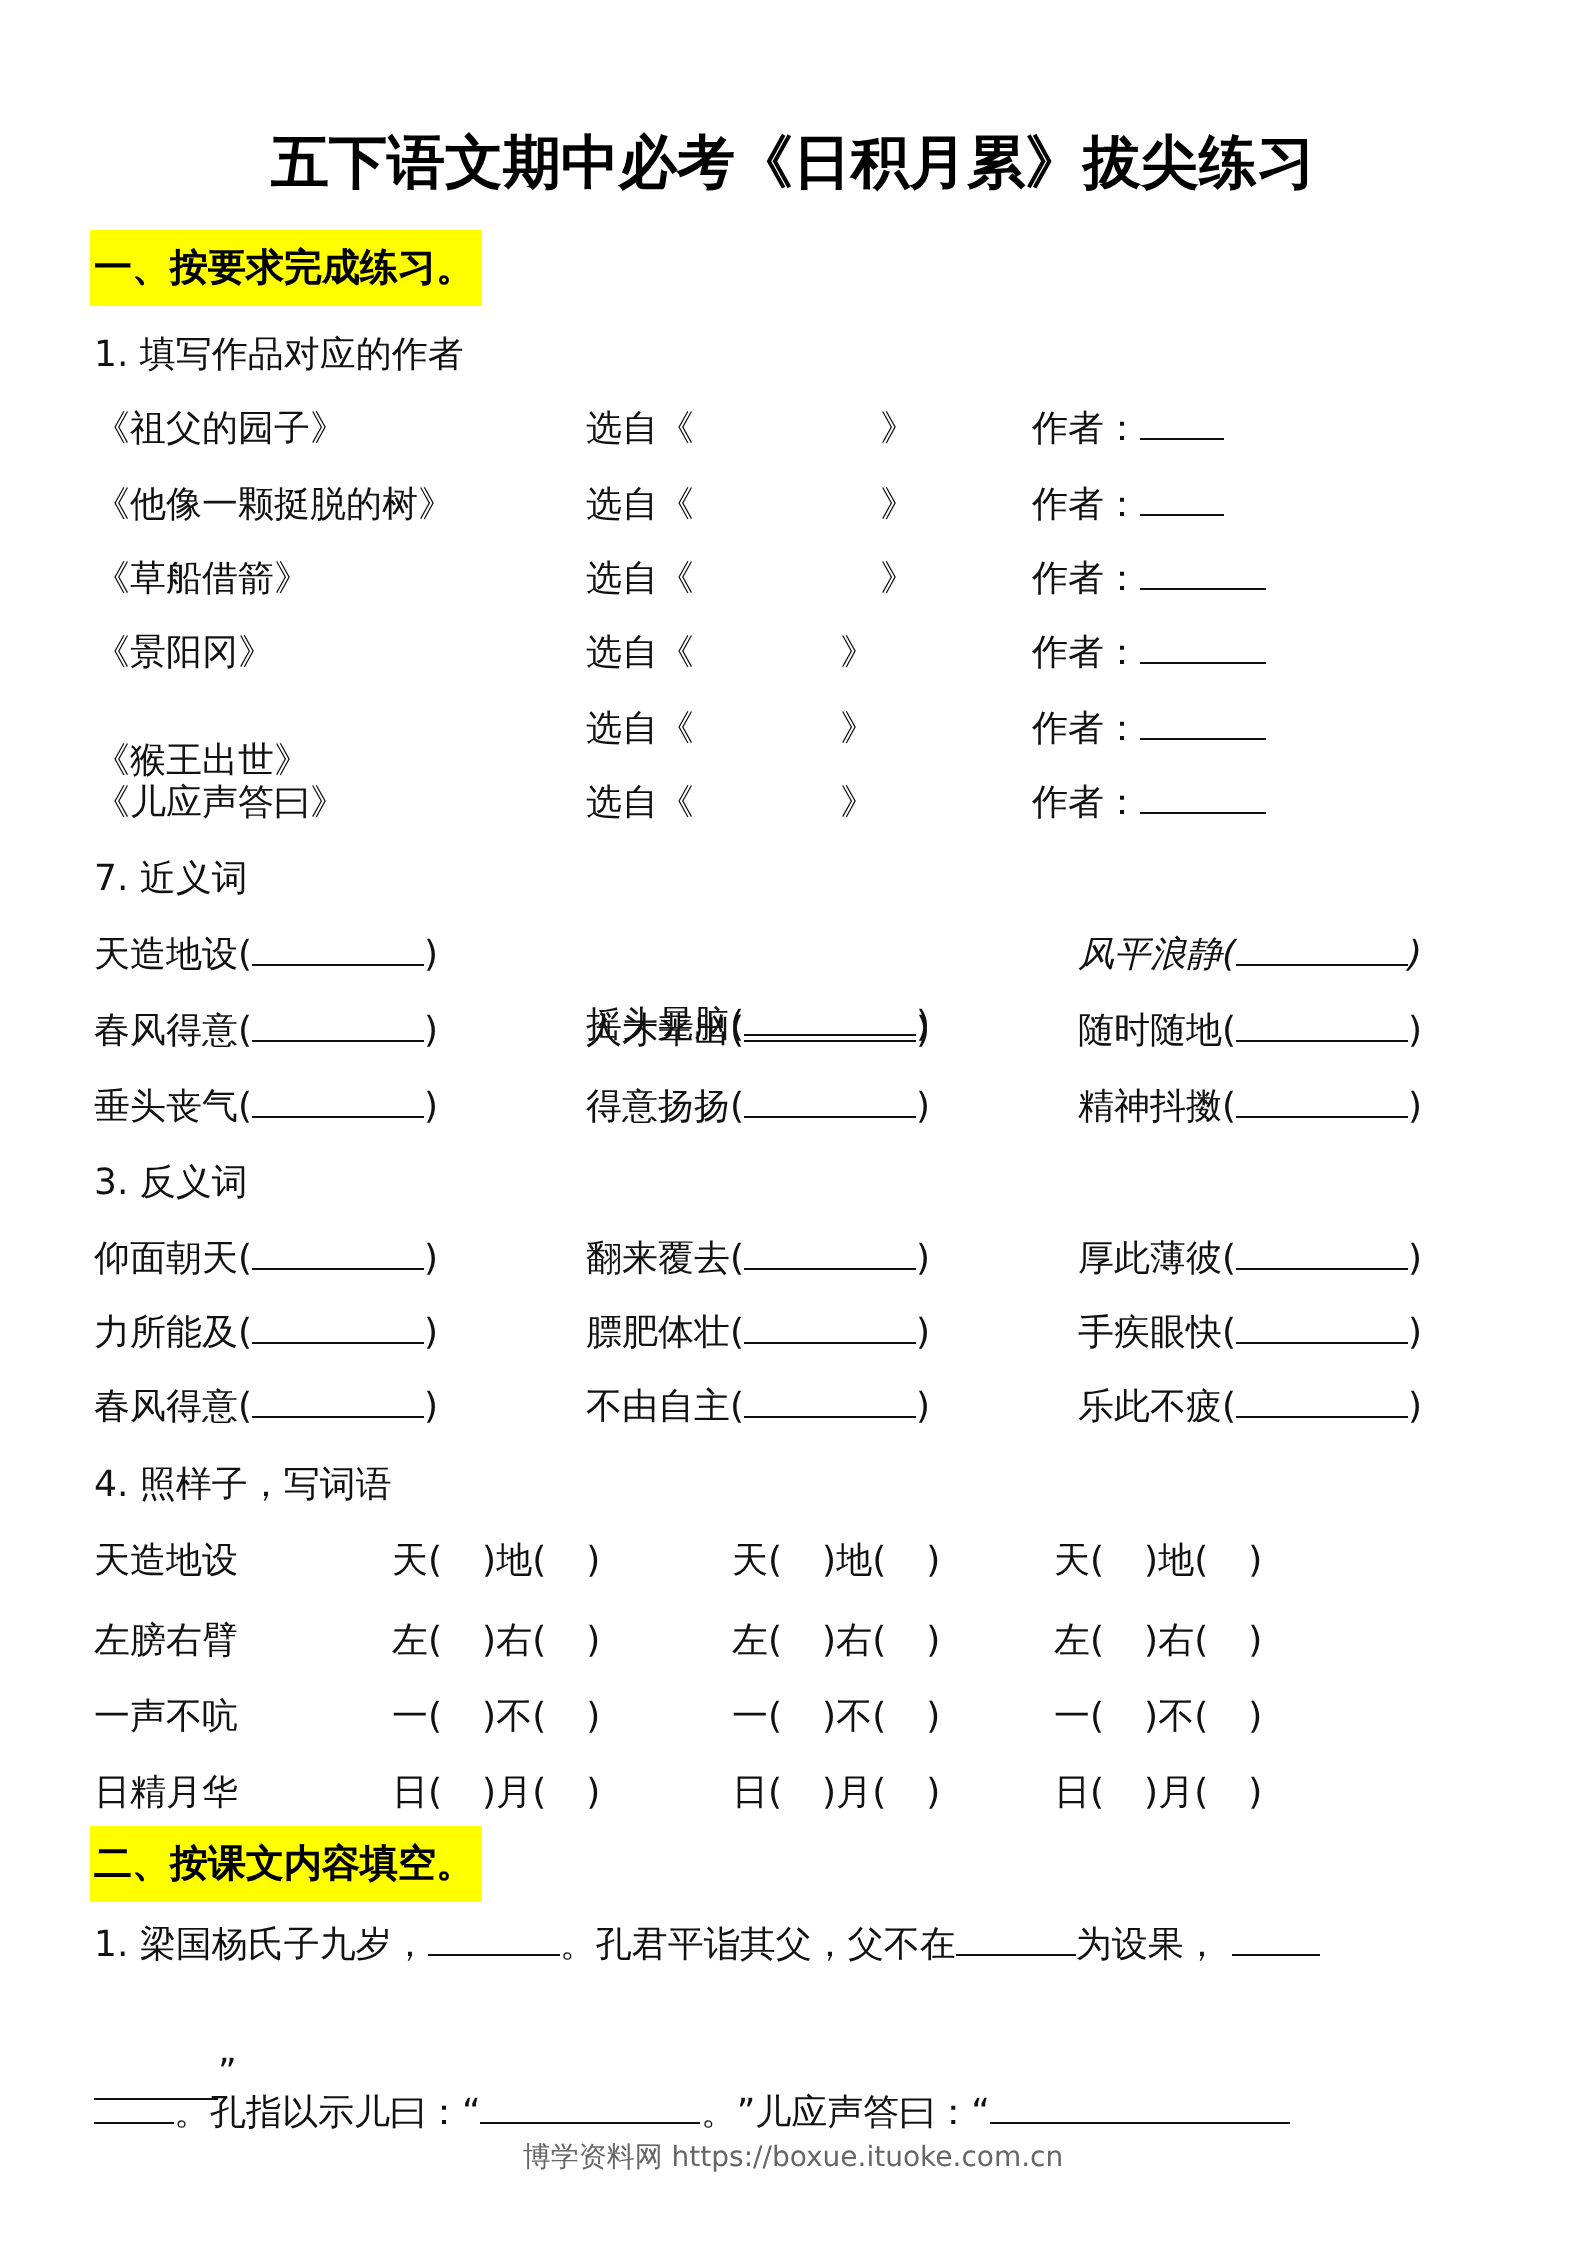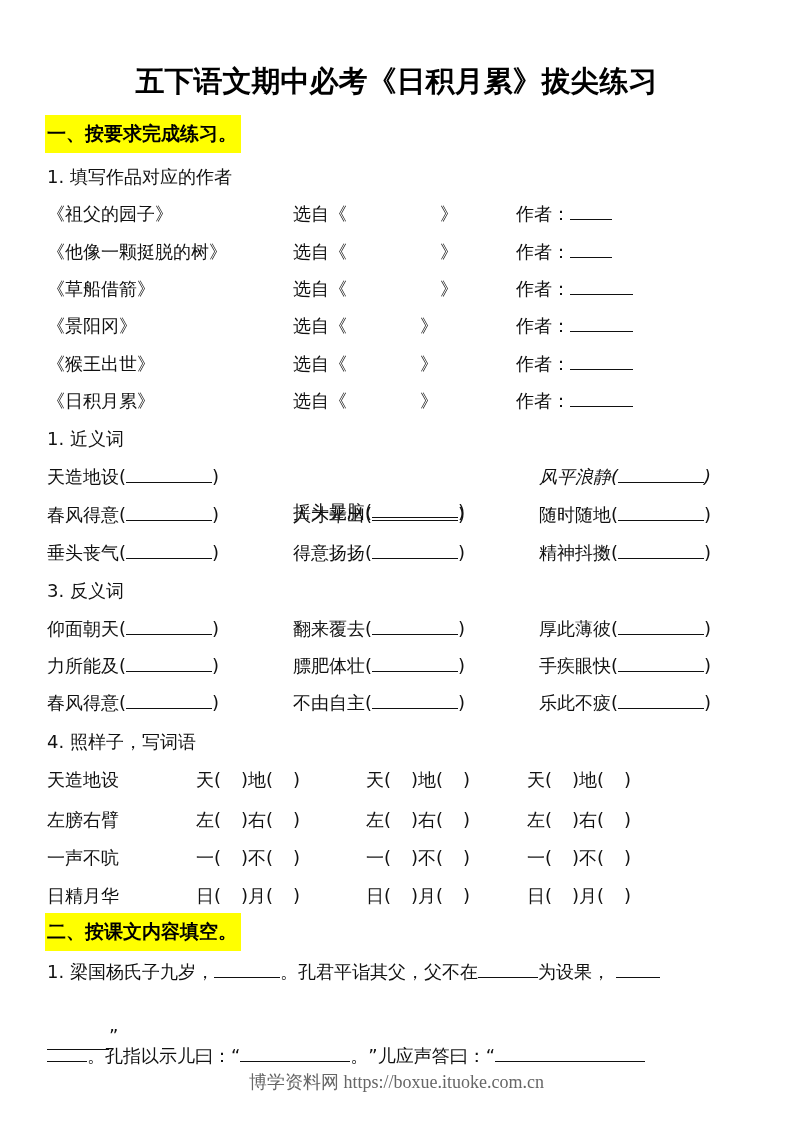--- a/index.html
+++ b/index.html
@@ -3,21 +3,21 @@
 <meta charset="utf-8">
 <style>
   html, body { margin:0; padding:0; background:#ffffff; }
   body { width:793px; height:1121px; position:relative; overflow:hidden;
          font-family:"DejaVu Sans", "Liberation Sans", sans-serif; color:#111; }
   .abs { position:absolute; white-space:nowrap; }
   .title { left:0; width:793px; top:62px; text-align:center; font-size:29px; font-weight:bold; letter-spacing:0px; color:#000; }
   .sec { background:#ffff00; font-weight:bold; font-size:19px; padding:6px 4px 6px 2px; left:45px; color:#000; }
   .txt { font-size:18px; }
   .blank { display:inline-block; border-bottom:1.2px solid #111; height:16px; vertical-align:baseline; }
-  .footer { left:0; width:793px; top:1070px; text-align:center; font-size:18px; color:#666;font-family:Liberation Serif, serif; }
+  .footer { left:0; width:793px; top:1070px; text-align:center; font-size:14px; color:#666; }
 </style>
 </head>
 <body>
 
 <div class="abs title">五下语文期中必考《日积月累》拔尖练习</div>
 
 <div class="abs sec" style="top:115px;">一、按要求完成练习。</div>
 <div class="abs txt" style="left:47px; top:165px;">1. 填写作品对应的作者</div>
 
 <div id="q1rows">
@@ -30,31 +30,31 @@
        <div class="abs txt" style="left:440px; top:240px;">》</div>
        <div class="abs txt" style="left:516px; top:240px;"><span>作者：</span><span class="blank" style="width:42px;"></span></div>
     <div class="abs txt" style="left:47px; top:277px;">《草船借箭》</div>
        <div class="abs txt" style="left:293px; top:277px;">选自《</div>
        <div class="abs txt" style="left:440px; top:277px;">》</div>
        <div class="abs txt" style="left:516px; top:277px;"><span>作者：</span><span class="blank" style="width:63px;"></span></div>
     <div class="abs txt" style="left:47px; top:314px;">《景阳冈》</div>
        <div class="abs txt" style="left:293px; top:314px;">选自《</div>
        <div class="abs txt" style="left:420px; top:314px;">》</div>
        <div class="abs txt" style="left:516px; top:314px;"><span>作者：</span><span class="blank" style="width:63px;"></span></div>
-    <div class="abs txt" style="left:47px; top:352px;">《猴王出世》</div>
+    <div class="abs txt" style="left:47px; top:368px;">《猴王出世》</div>
        <div class="abs txt" style="left:293px; top:352px;">选自《</div>
        <div class="abs txt" style="left:420px; top:352px;">》</div>
        <div class="abs txt" style="left:516px; top:352px;"><span>作者：</span><span class="blank" style="width:63px;"></span></div>
-    <div class="abs txt" style="left:47px; top:389px;">《日积月累》</div>
+    <div class="abs txt" style="left:47px; top:389px;">《儿应声答曰》</div>
        <div class="abs txt" style="left:293px; top:389px;">选自《</div>
        <div class="abs txt" style="left:420px; top:389px;">》</div>
        <div class="abs txt" style="left:516px; top:389px;"><span>作者：</span><span class="blank" style="width:63px;"></span></div>
   </div>
 
-<div class="abs txt" style="left:47px; top:427px;">1. 近义词</div>
+<div class="abs txt" style="left:47px; top:427px;">7. 近义词</div>
 <div id="q2rows">
     <div class="abs txt" style="left:47px; top:465px;"><span>天造地设</span><span>(</span><span class="blank" style="width:86px;"></span><span>)</span></div>
     <div class="abs txt" style="left:293px; top:465px;margin-top:35px;"><span>摇头晃脑</span><span>(</span><span class="blank" style="width:86px;"></span><span>)</span></div>
     <div class="abs txt" style="left:539px; top:465px;font-style:italic;"><span>风平浪静</span><span>(</span><span class="blank" style="width:86px;"></span><span>)</span></div>
     <div class="abs txt" style="left:47px; top:503px;"><span>春风得意</span><span>(</span><span class="blank" style="width:86px;"></span><span>)</span></div>
     <div class="abs txt" style="left:293px; top:503px;"><span>人才辈出</span><span>(</span><span class="blank" style="width:86px;"></span><span>)</span></div>
     <div class="abs txt" style="left:539px; top:503px;"><span>随时随地</span><span>(</span><span class="blank" style="width:86px;"></span><span>)</span></div>
     <div class="abs txt" style="left:47px; top:541px;"><span>垂头丧气</span><span>(</span><span class="blank" style="width:86px;"></span><span>)</span></div>
     <div class="abs txt" style="left:293px; top:541px;"><span>得意扬扬</span><span>(</span><span class="blank" style="width:86px;"></span><span>)</span></div>
     <div class="abs txt" style="left:539px; top:541px;"><span>精神抖擞</span><span>(</span><span class="blank" style="width:86px;"></span><span>)</span></div>

